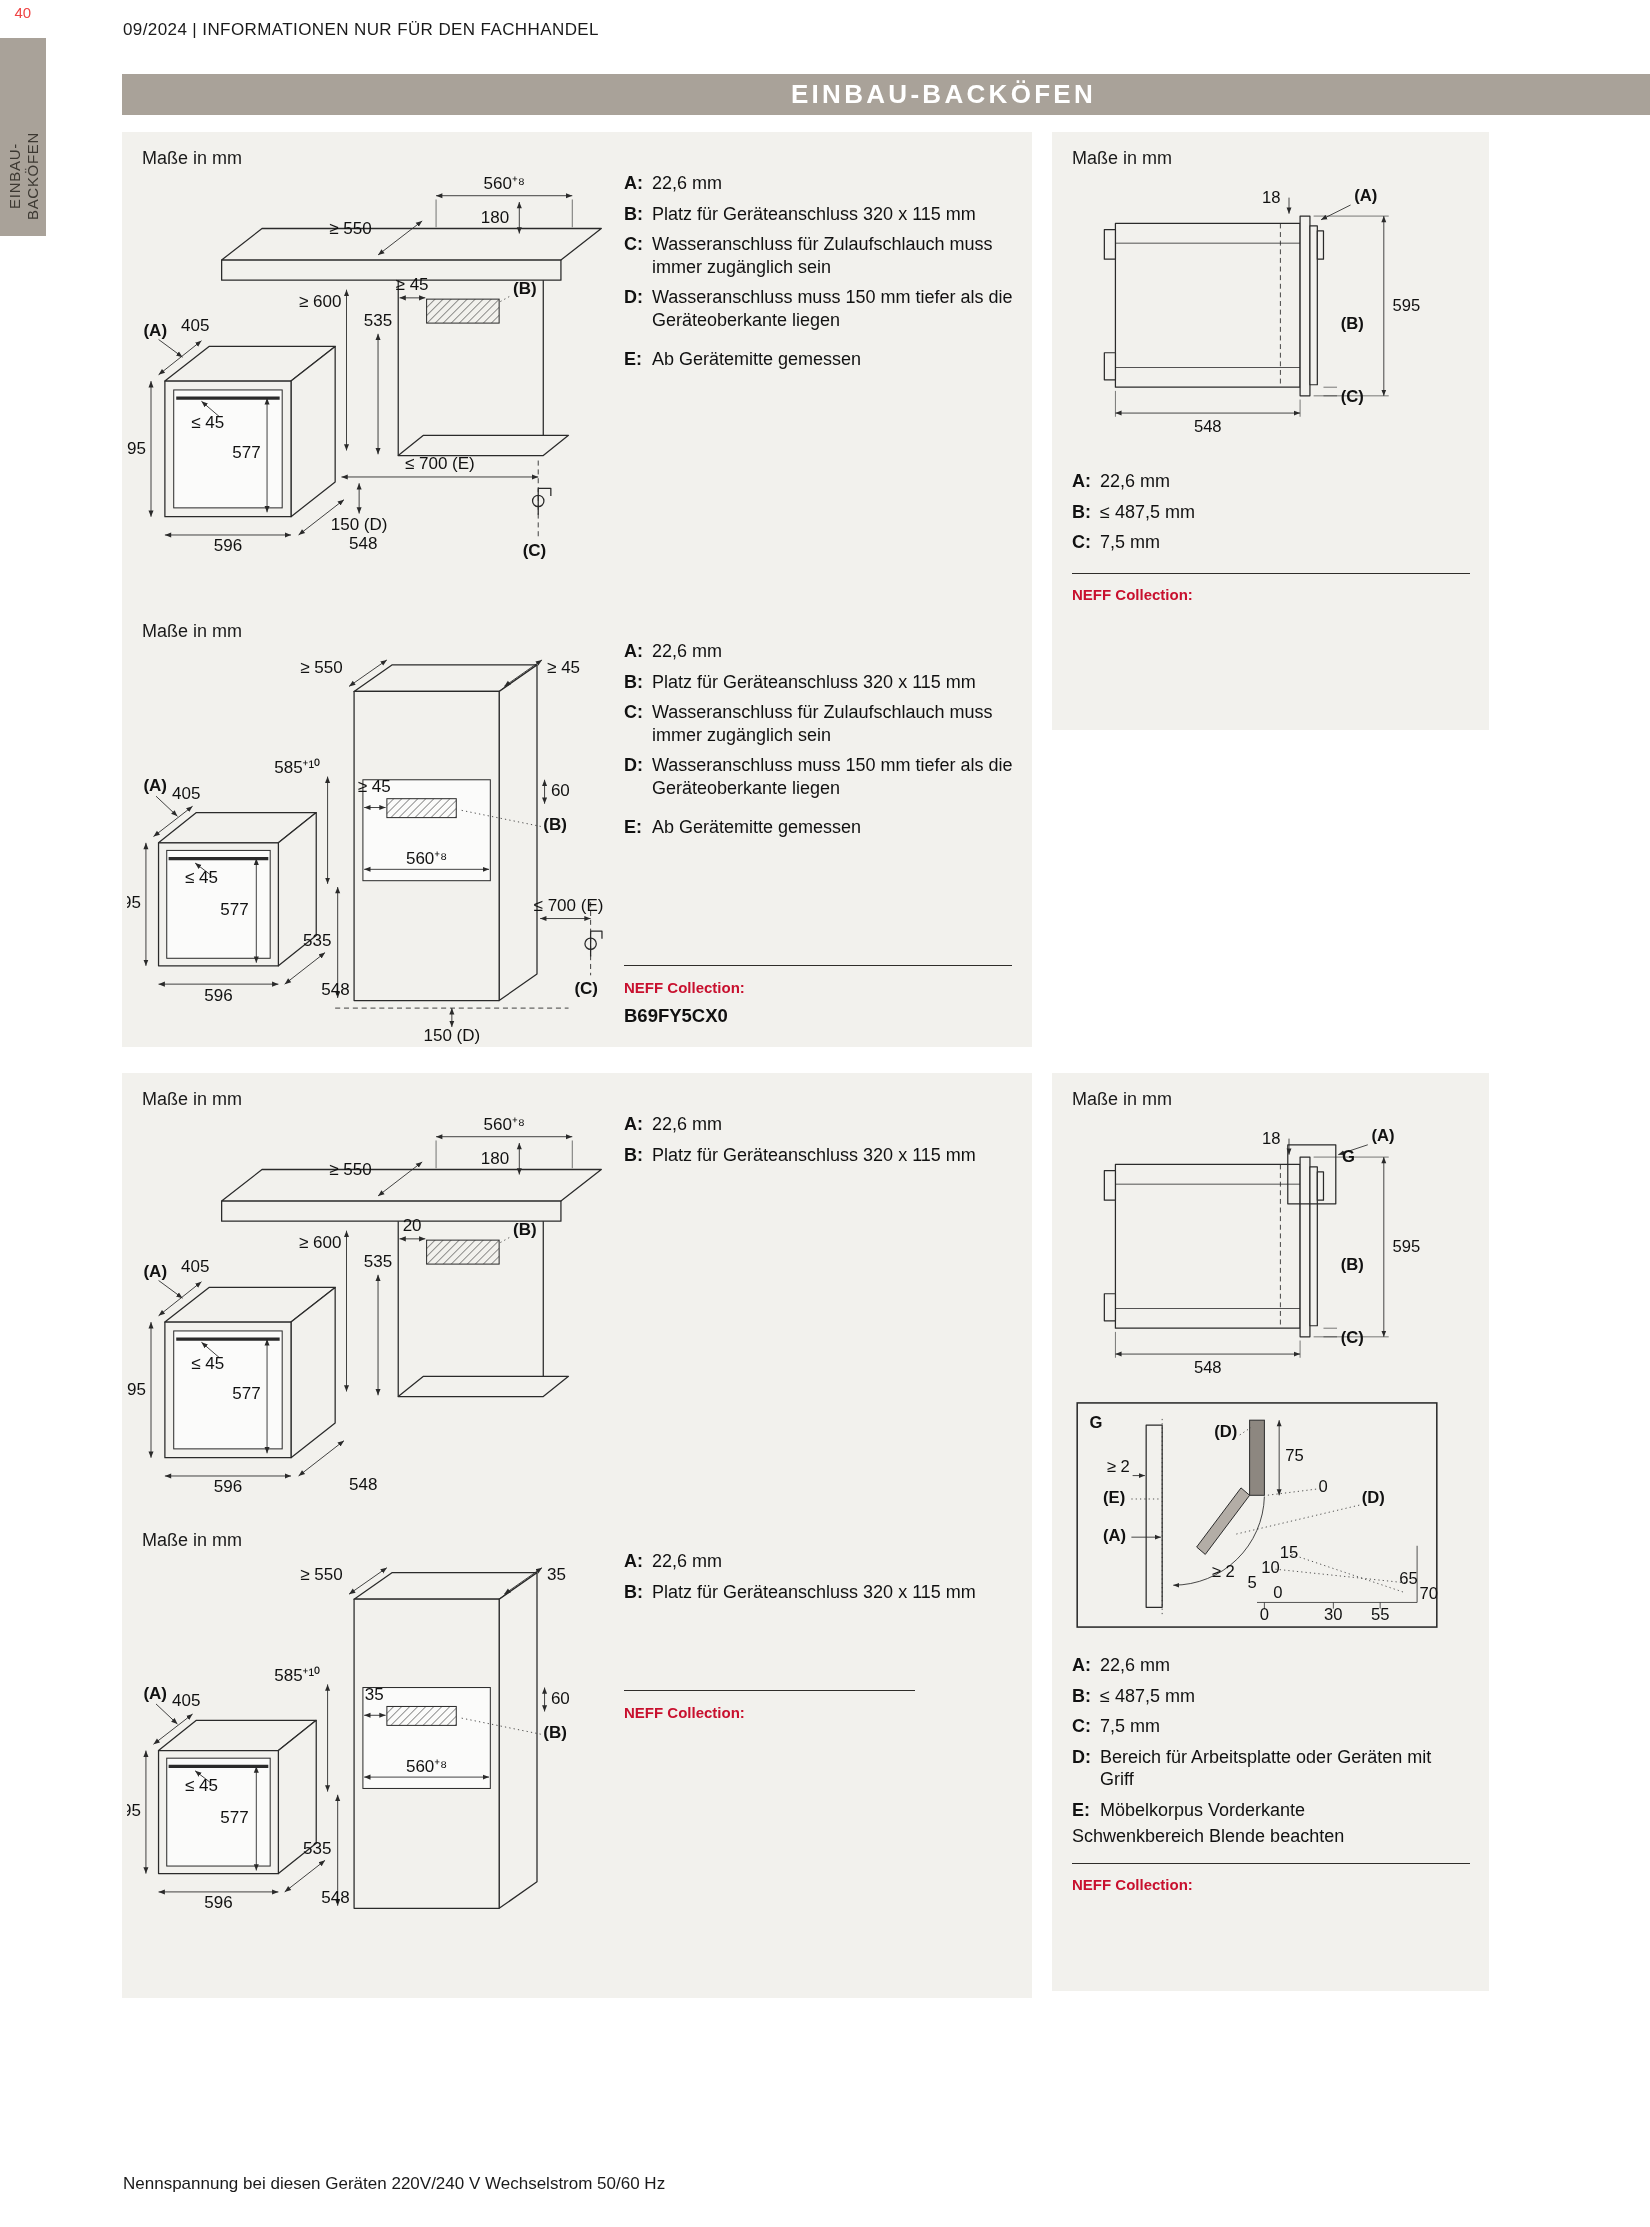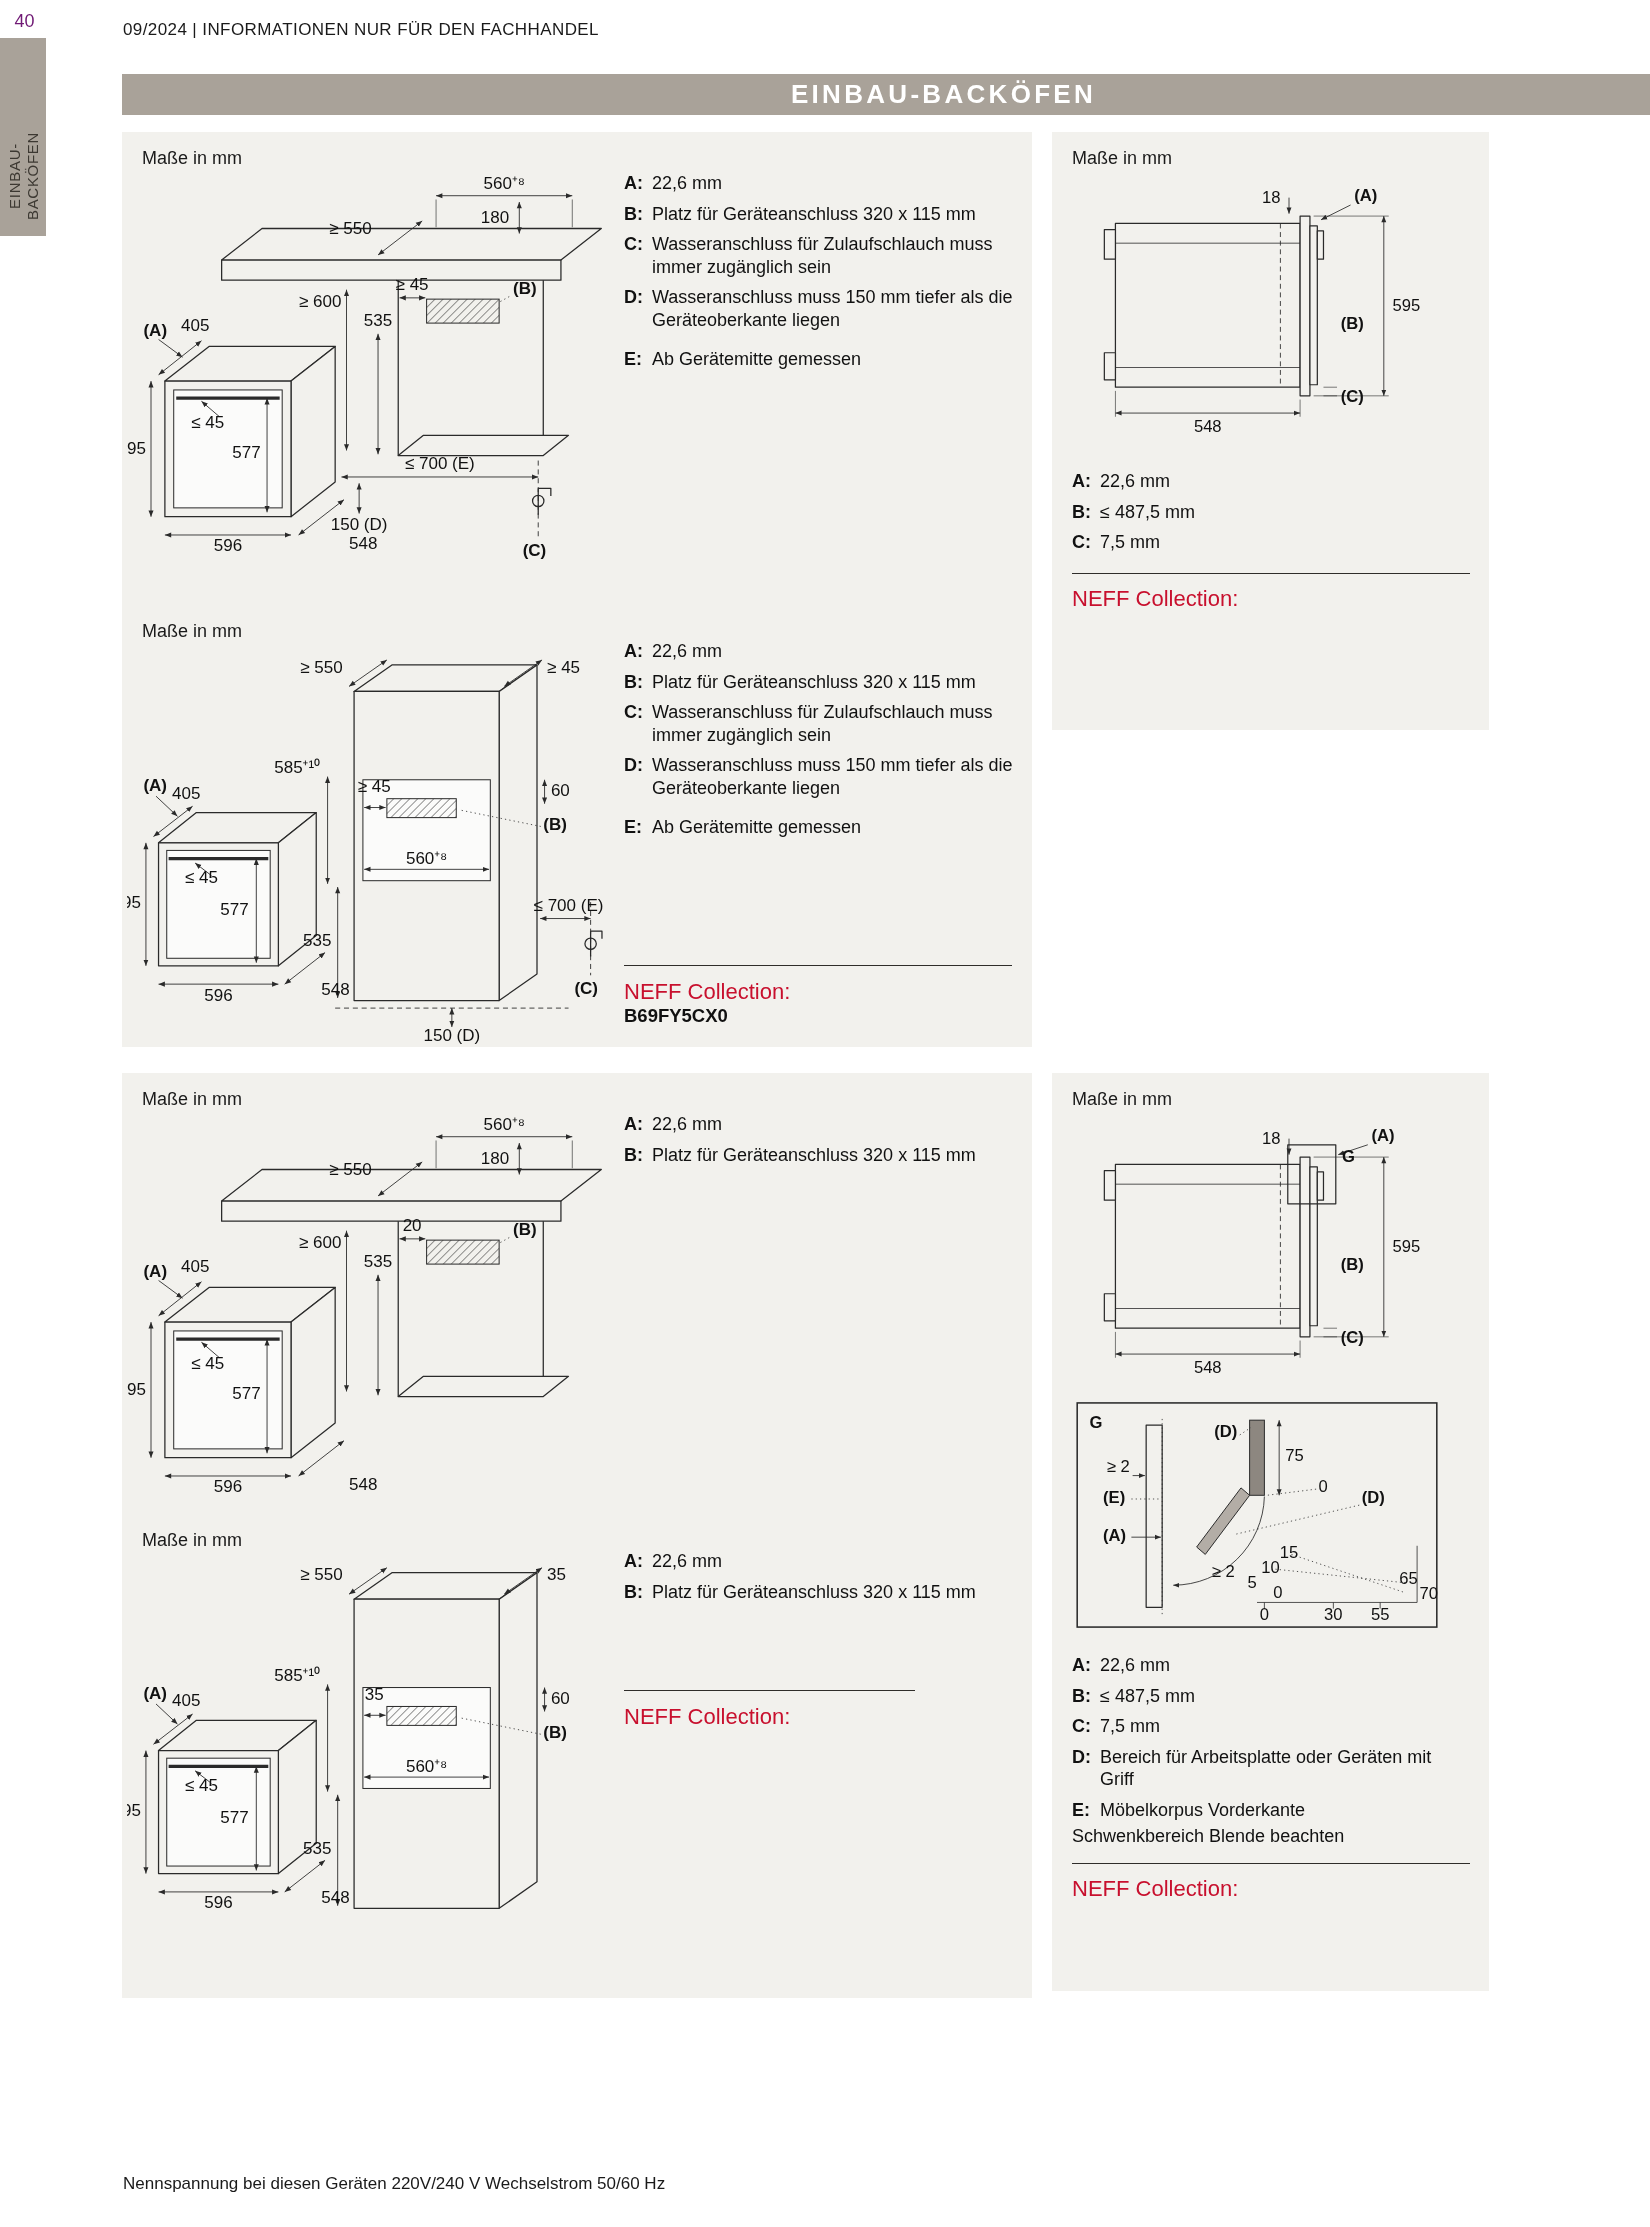--- a/index.html
+++ b/index.html
@@ -1,36 +1,36 @@
 <!DOCTYPE html>
 <html style="--red: #c8102e; --bar: #a9a299; --panel: #f2f1ed; --ink: #1a1a1a;font-size:10.6px"><head>
 <meta charset="utf-8">
 <style>
   html,body{margin:0;padding:0}
   body{
     position:relative;width:1650px;height:2227px;background:#ffffff;
     font-family:"Liberation Sans",sans-serif;color:var(--ink,#1a1a1a);overflow:hidden;
   }
-  .page-num{position:absolute;left:14.5px;top:11px;font-size:18px;color:#701a75}
+  .page-num{position:absolute;left:14.5px;top:4px;font-size:15px;color:#ef4444}
   .side-tab{position:absolute;left:0;top:38px;width:46px;height:198px;background:var(--bar,#a9a299)}
   .side-tab-text{position:absolute;left:-69px;top:120px;width:185px;font-size:15px;line-height:18px;
     letter-spacing:0.7px;color:#3c3832;transform:rotate(-90deg);text-align:center}
   .hdr{position:absolute;left:123px;top:20px;font-size:17px;letter-spacing:0.4px;color:#1a1a1a}
   .titlebar{position:absolute;left:122px;top:74px;width:1643px;height:41px;background:var(--bar,#a9a299);
     color:#ffffff;font-weight:bold;font-size:26px;letter-spacing:3.3px;text-align:center;line-height:41px}
   .panel{position:absolute;background:var(--panel,#f2f1ed)}
   .cap{position:absolute;font-size:18px;color:#1a1a1a}
   .legend{position:absolute;font-size:18px;line-height:22.5px;color:#111}
   .lrow{display:flex;margin-bottom:8px}
   .lrow.gap{margin-top:17px}
   .lk{font-weight:bold;flex:0 0 28px}
   .lt{flex:1}
   .note{position:absolute;font-size:18px;color:#111}
   .rule{position:absolute;border-top:1.3px solid #2f2d2a;height:0}
-  .nc-h{position:absolute;font-size:22px;font-weight:normal;color:var(--red,#c8102e)}
+  .nc-h{position:absolute;font-size:15px;font-weight:bold;color:var(--red,#c8102e)}
   .nc-m{position:absolute;font-size:18.5px;font-weight:bold;line-height:24.4px;color:#111}
   .footer{position:absolute;left:123px;top:2174px;font-size:17px;color:#1a1a1a}
   .dsvg{position:absolute}
   svg text{font-family:"Liberation Sans",sans-serif;font-size:27px;fill:#111}
   svg text.b{font-weight:bold}
   .ln{stroke:#2a2a2a;stroke-width:2;fill:none;stroke-linejoin:round}
   .ln1{stroke:#2a2a2a;stroke-width:1.3;fill:none}
   .ln2{stroke:#2a2a2a;stroke-width:2.5;fill:none}
   .face{stroke:#2a2a2a;stroke-width:2;fill:var(--panel,#f2f1ed);stroke-linejoin:round}
   .facew{stroke:#2a2a2a;stroke-width:1.6;fill:#fbfbfa}

